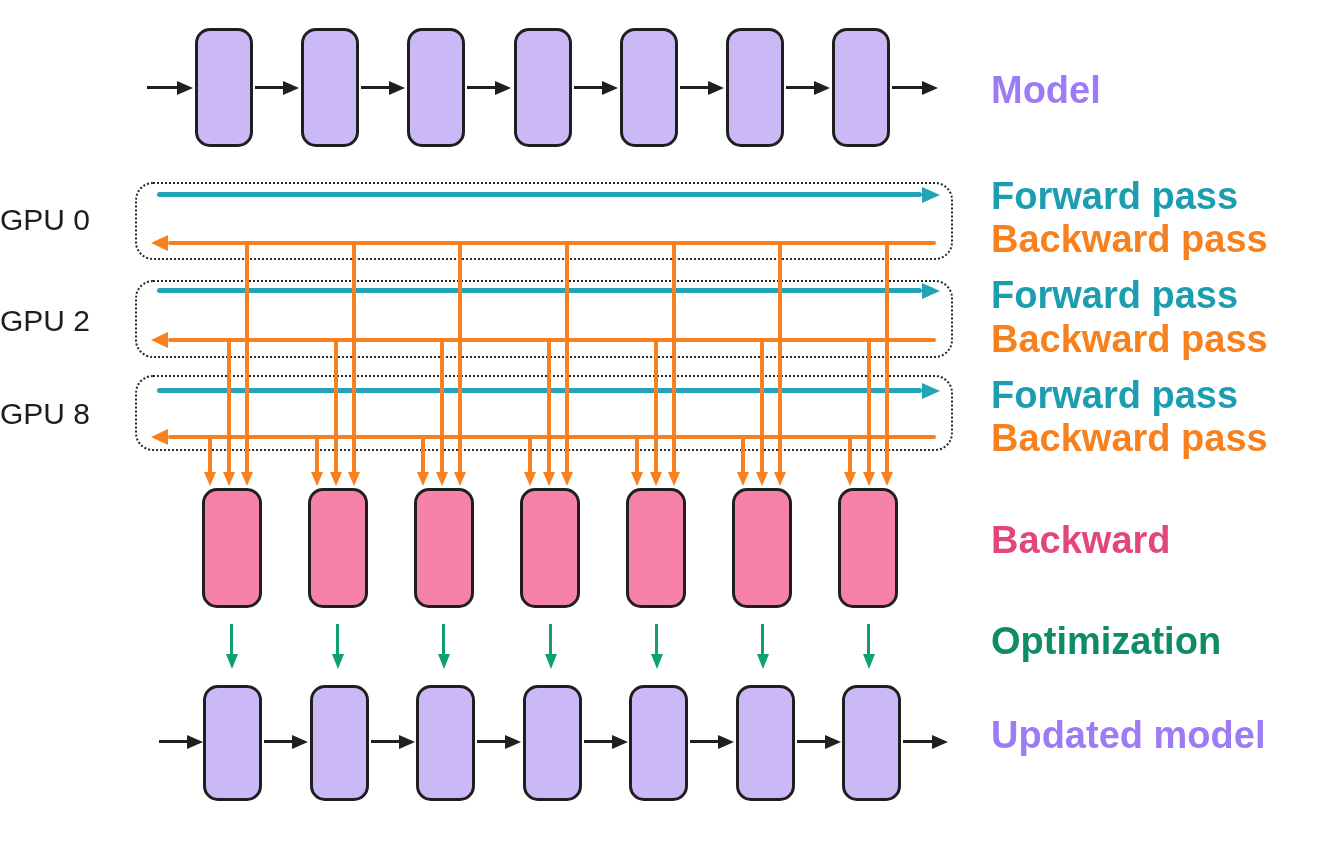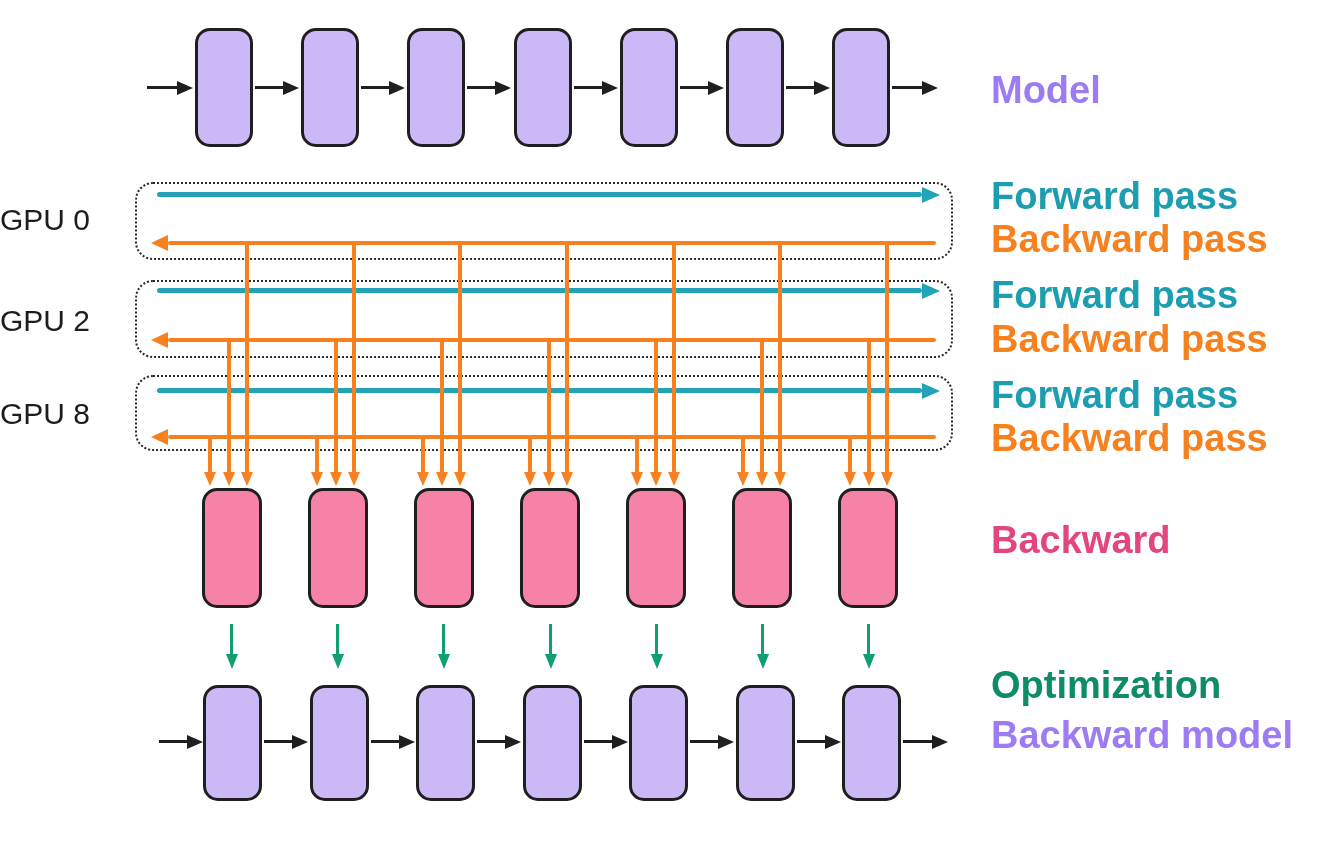--- a/index.html
+++ b/index.html
@@ -169,17 +169,17 @@
     <div class="rlabel c-fwd" style="top:177px;">Forward pass</div>
     <div class="rlabel c-bwd" style="top:220px;">Backward pass</div>
 
     <div class="rlabel c-fwd" style="top:276px;">Forward pass</div>
     <div class="rlabel c-bwd" style="top:320px;">Backward pass</div>
 
     <div class="rlabel c-fwd" style="top:376px;">Forward pass</div>
     <div class="rlabel c-bwd" style="top:419px;">Backward pass</div>
 
     <div class="rlabel c-grad" style="top:521px;">Backward</div>
-    <div class="rlabel c-opt" style="top:622px;margin-top:44px;">Optimization</div>
-    <div class="rlabel c-model" style="top:716px;">Backward model</div>
+    <div class="rlabel c-opt" style="top:622px;">Optimization</div>
+    <div class="rlabel c-model" style="top:716px;">Updated model</div>
   </div>
 
 </div>
 
 </body></html>

